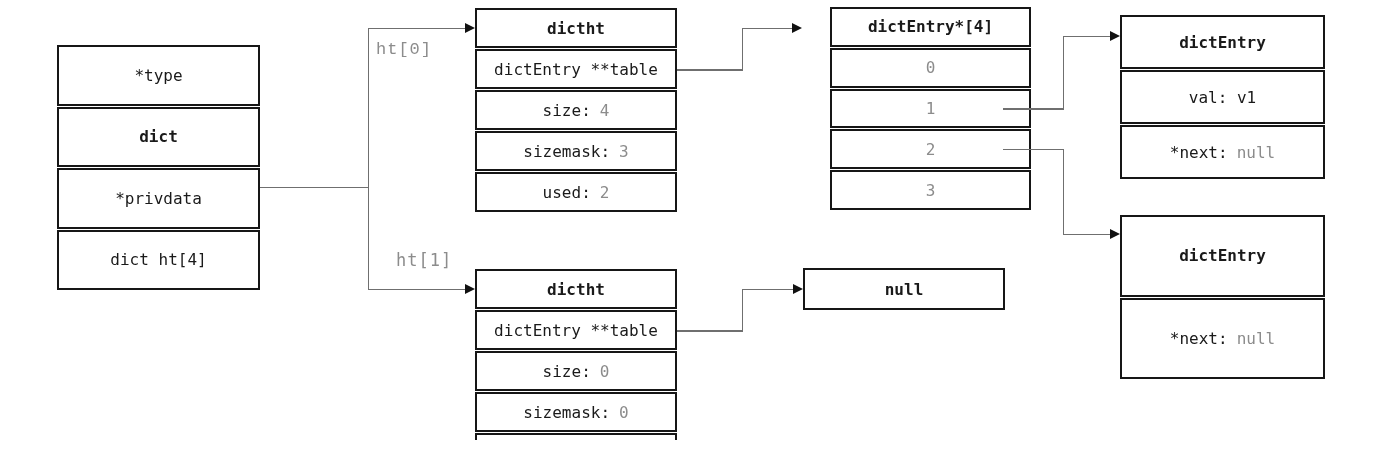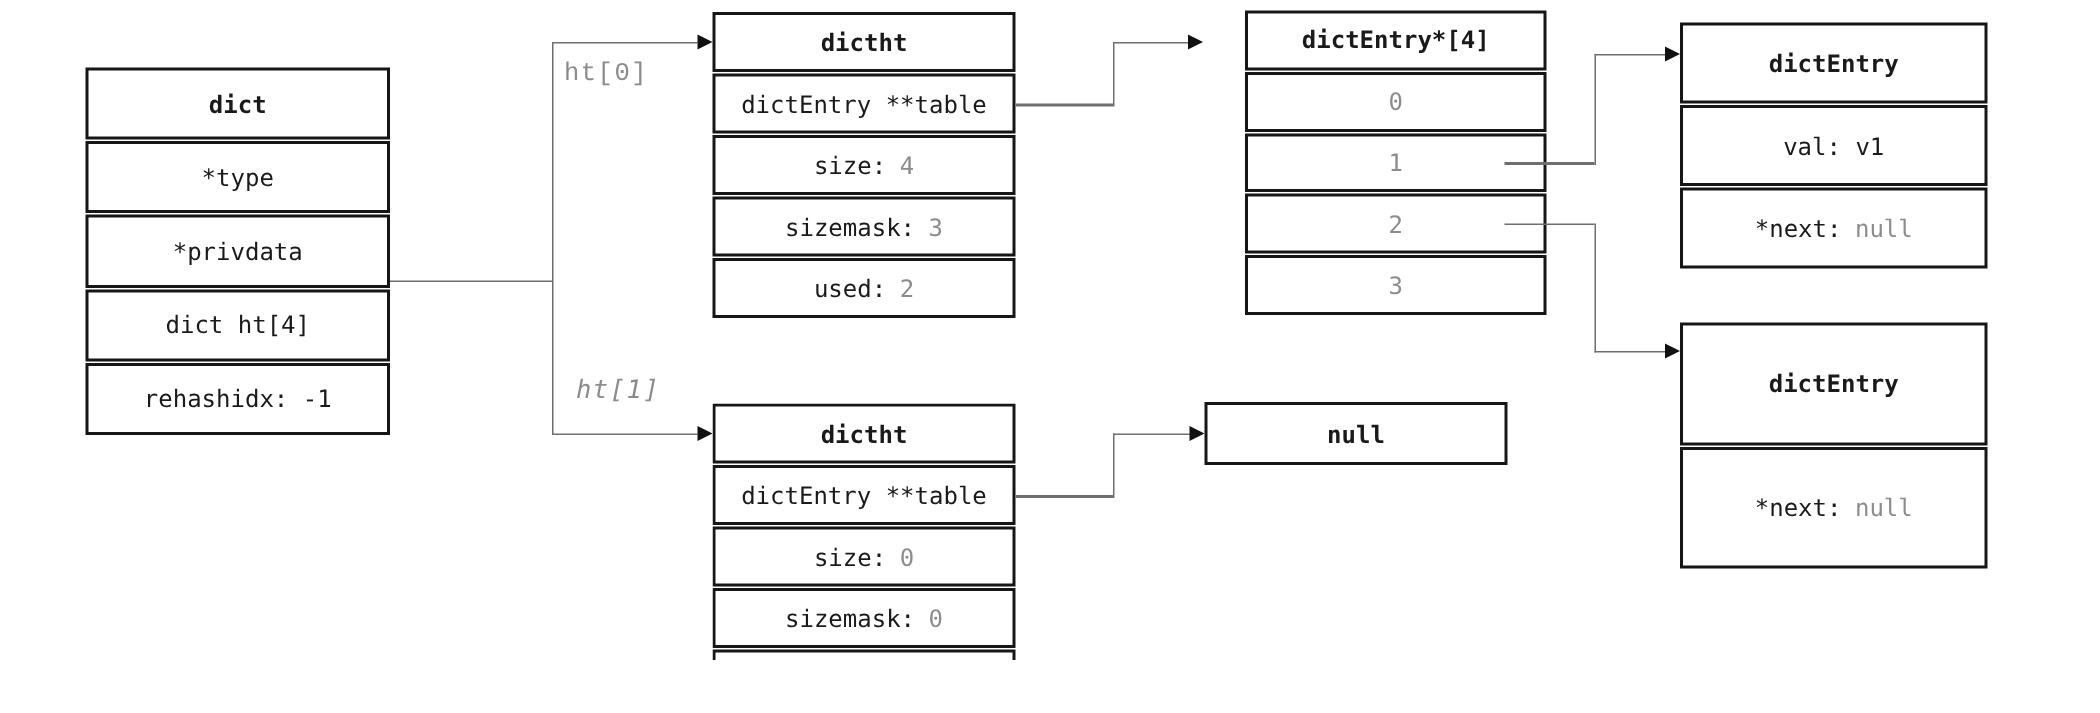--- a/index.html
+++ b/index.html
@@ -51,32 +51,29 @@
     font-size:17px;color:var(--muted);
     letter-spacing:1px;
   }
 </style>
 </head>
 <body>
 
 <div id="canvas">
 
   <div class="box" style="left:57px;top:45px;width:203px;height:245px;">
-    <div class="cell title">dict</div>
-  <div class="cell">
+    <div class="cell">
         <span class="lbl">*type</span>
       </div>
+  <div class="cell title">dict</div>
       <div class="cell">
         <span class="lbl">*privdata</span>
       </div>
       <div class="cell">
         <span class="lbl">dict ht[4]</span>
-      </div>
-      <div class="cell">
-        <span class="lbl">rehashidx: -1</span>
       </div>
     </div>
 
   <div class="box" style="left:475px;top:8px;width:202px;height:204px;">
     <div class="cell title">dictht</div>
   <div class="cell">
         <span class="lbl">dictEntry **table</span>
       </div>
       <div class="cell">
         <span class="lbl">size:</span>
@@ -151,21 +148,21 @@
 
   <div class="hline" style="left:260px;top:186.5px;width:108px;"></div>
   <div class="vline" style="left:367.5px;top:27.5px;height:262px;"></div>
 
   <div class="hline" style="left:368px;top:27.5px;width:97px;"></div>
   <div class="arrow" style="left:465px;top:22.5px;"></div>
   <div class="edge-label" style="left:376px;top:40px;font-family:Liberation Mono, monospace;">ht[0]</div>
 
   <div class="hline" style="left:368px;top:288.5px;width:97px;"></div>
   <div class="arrow" style="left:465px;top:283.5px;"></div>
-  <div class="edge-label" style="left:384px;top:250px;font-style:italic;">ht[1]</div>
+  <div class="edge-label" style="left:396px;top:250px;">ht[1]</div>
 
   <div class="hline" style="left:677px;top:69px;width:65px;"></div>
   <div class="vline" style="left:741.5px;top:27.5px;height:43px;"></div>
   <div class="hline" style="left:742px;top:27.5px;width:51px;"></div>
   <div class="arrow" style="left:792px;top:22.5px;"></div>
 
   <div class="hline" style="left:1003px;top:108px;width:60px;"></div>
   <div class="vline" style="left:1062.5px;top:35.5px;height:74px;"></div>
   <div class="hline" style="left:1063px;top:35.5px;width:48px;"></div>
   <div class="arrow" style="left:1110px;top:30.5px;"></div>

